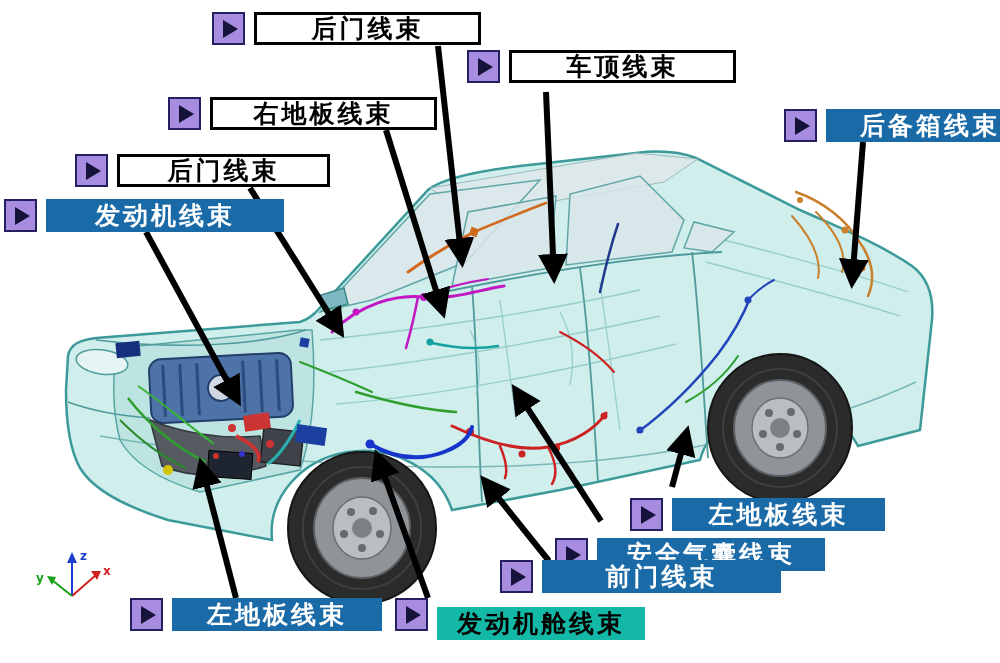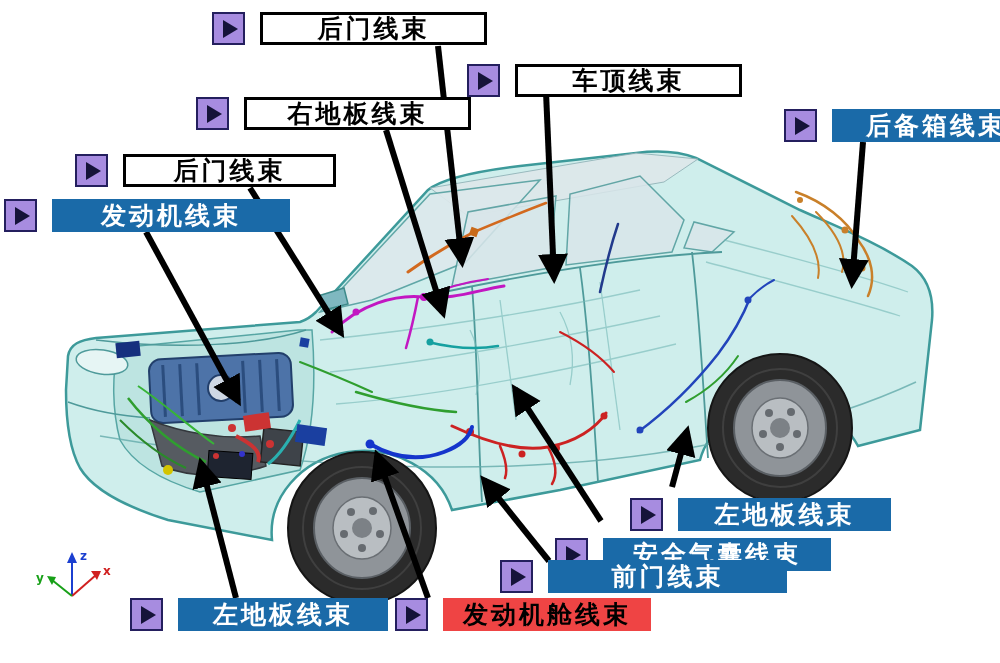--- a/index.html
+++ b/index.html
@@ -1,36 +1,36 @@
 <!DOCTYPE html>
 <html><head>
 <meta charset="utf-8">
 <style>
   html,body{margin:0;padding:0;background:#ffffff;}
   .stage{
     position:relative;width:1000px;height:663px;background:#ffffff;overflow:hidden;
     font-family:"DejaVu Sans","Liberation Sans",sans-serif;
   }
   .stage svg{position:absolute;left:0;top:0;}
-  .label{position:absolute;display:flex;align-items:flex-start;gap:15px;z-index:5;}
+  .label{position:absolute;display:flex;align-items:flex-start;gap:9px;z-index:5;}
   .marker{
     width:33px;height:33px;background:#a78ce0;border:2px solid #241f5e;box-sizing:border-box;
     display:flex;align-items:center;justify-content:center;flex:0 0 auto;
   }
   .marker .tri{
     width:0;height:0;border-left:15px solid #151339;
     border-top:9px solid transparent;border-bottom:9px solid transparent;margin-left:4px;
   }
   .box{
     height:33px;box-sizing:border-box;display:flex;align-items:center;justify-content:center;
     font-weight:bold;font-size:25px;letter-spacing:3px;white-space:nowrap;line-height:1;
   }
   .box.white{background:#ffffff;border:3px solid #000000;color:#000000;}
   .box.blue{background:#1a6aa8;color:#ffffff;}
-  .box.plain{background:#ef4444;color:#000000;}
+  .box.plain{background:#14b8a6;color:#000000;margin-top:9px;}
 </style>
 </head>
 <body>
 
 <div class="stage">
 
   <svg width="1000" height="663" viewBox="0 0 1000 663">
     <defs>
       <marker id="ah" markerWidth="6" markerHeight="6" refX="4" refY="2.5" orient="auto" markerUnits="strokeWidth">
         <path d="M0,0 L5,2.5 L0,5 Z" fill="#000"></path>
@@ -204,28 +204,28 @@
     </g>
   </svg>
 
   <div class="label" style="left:212px;top:12px">
     <span class="marker">
         <span class="tri"></span>
       </span>
     <span class="box white" style="width:227px">后门线束</span>
   </div>
 
-  <div class="label" style="left:467px;top:64px">
+  <div class="label" style="left:467px;top:50px">
     <span class="marker">
         <span class="tri"></span>
       </span>
     <span class="box white" style="width:227px">车顶线束</span>
   </div>
 
-  <div class="label" style="left:196px;top:97px">
+  <div class="label" style="left:168px;top:97px">
     <span class="marker">
         <span class="tri"></span>
       </span>
     <span class="box white" style="width:227px">右地板线束</span>
   </div>
 
   <div class="label" style="left:75px;top:154px">
     <span class="marker">
         <span class="tri"></span>
       </span>

